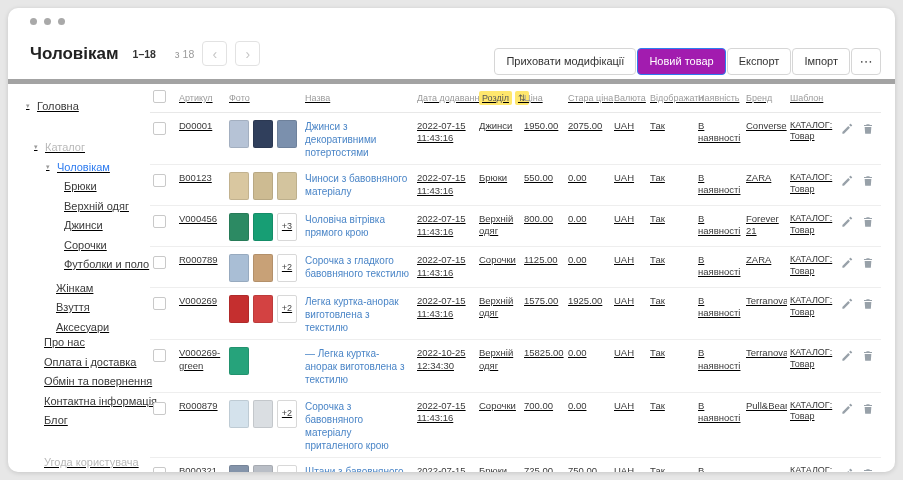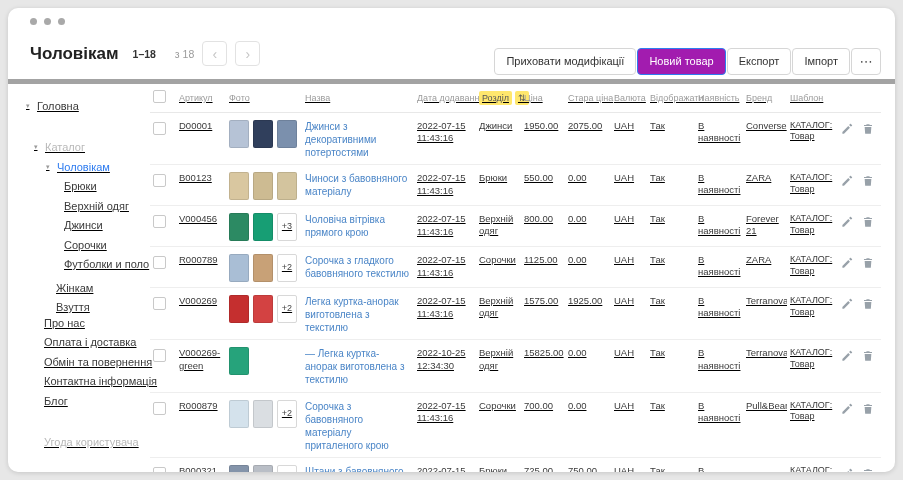--- a/index.html
+++ b/index.html
@@ -131,20 +131,23 @@
           <span data-interactable="false">Сорочки</span>
         </div>
         <div class="sb-item lvl3 noarr" data-interactable="true">
           <span data-interactable="false">Футболки и поло</span>
         </div>
         <div class="sb-item lvl2 noarr" data-interactable="true">
           <span data-interactable="false">Жінкам</span>
         </div>
         <div class="sb-item lvl2 noarr" data-interactable="true">
           <span data-interactable="false">Взуття</span>
+        </div>
+        <div class="sb-item lvl2 noarr" data-interactable="true">
+          <span data-interactable="false">Аксесуари</span>
         </div>
         <div class="sb-item lvl1 noarr" data-interactable="true">
           <span data-interactable="false">Про нас</span>
         </div>
         <div class="sb-item lvl1 noarr" data-interactable="true">
           <span data-interactable="false">Оплата і доставка</span>
         </div>
         <div class="sb-item lvl1 noarr" data-interactable="true">
           <span data-interactable="false">Обмін та повернення</span>
         </div>

